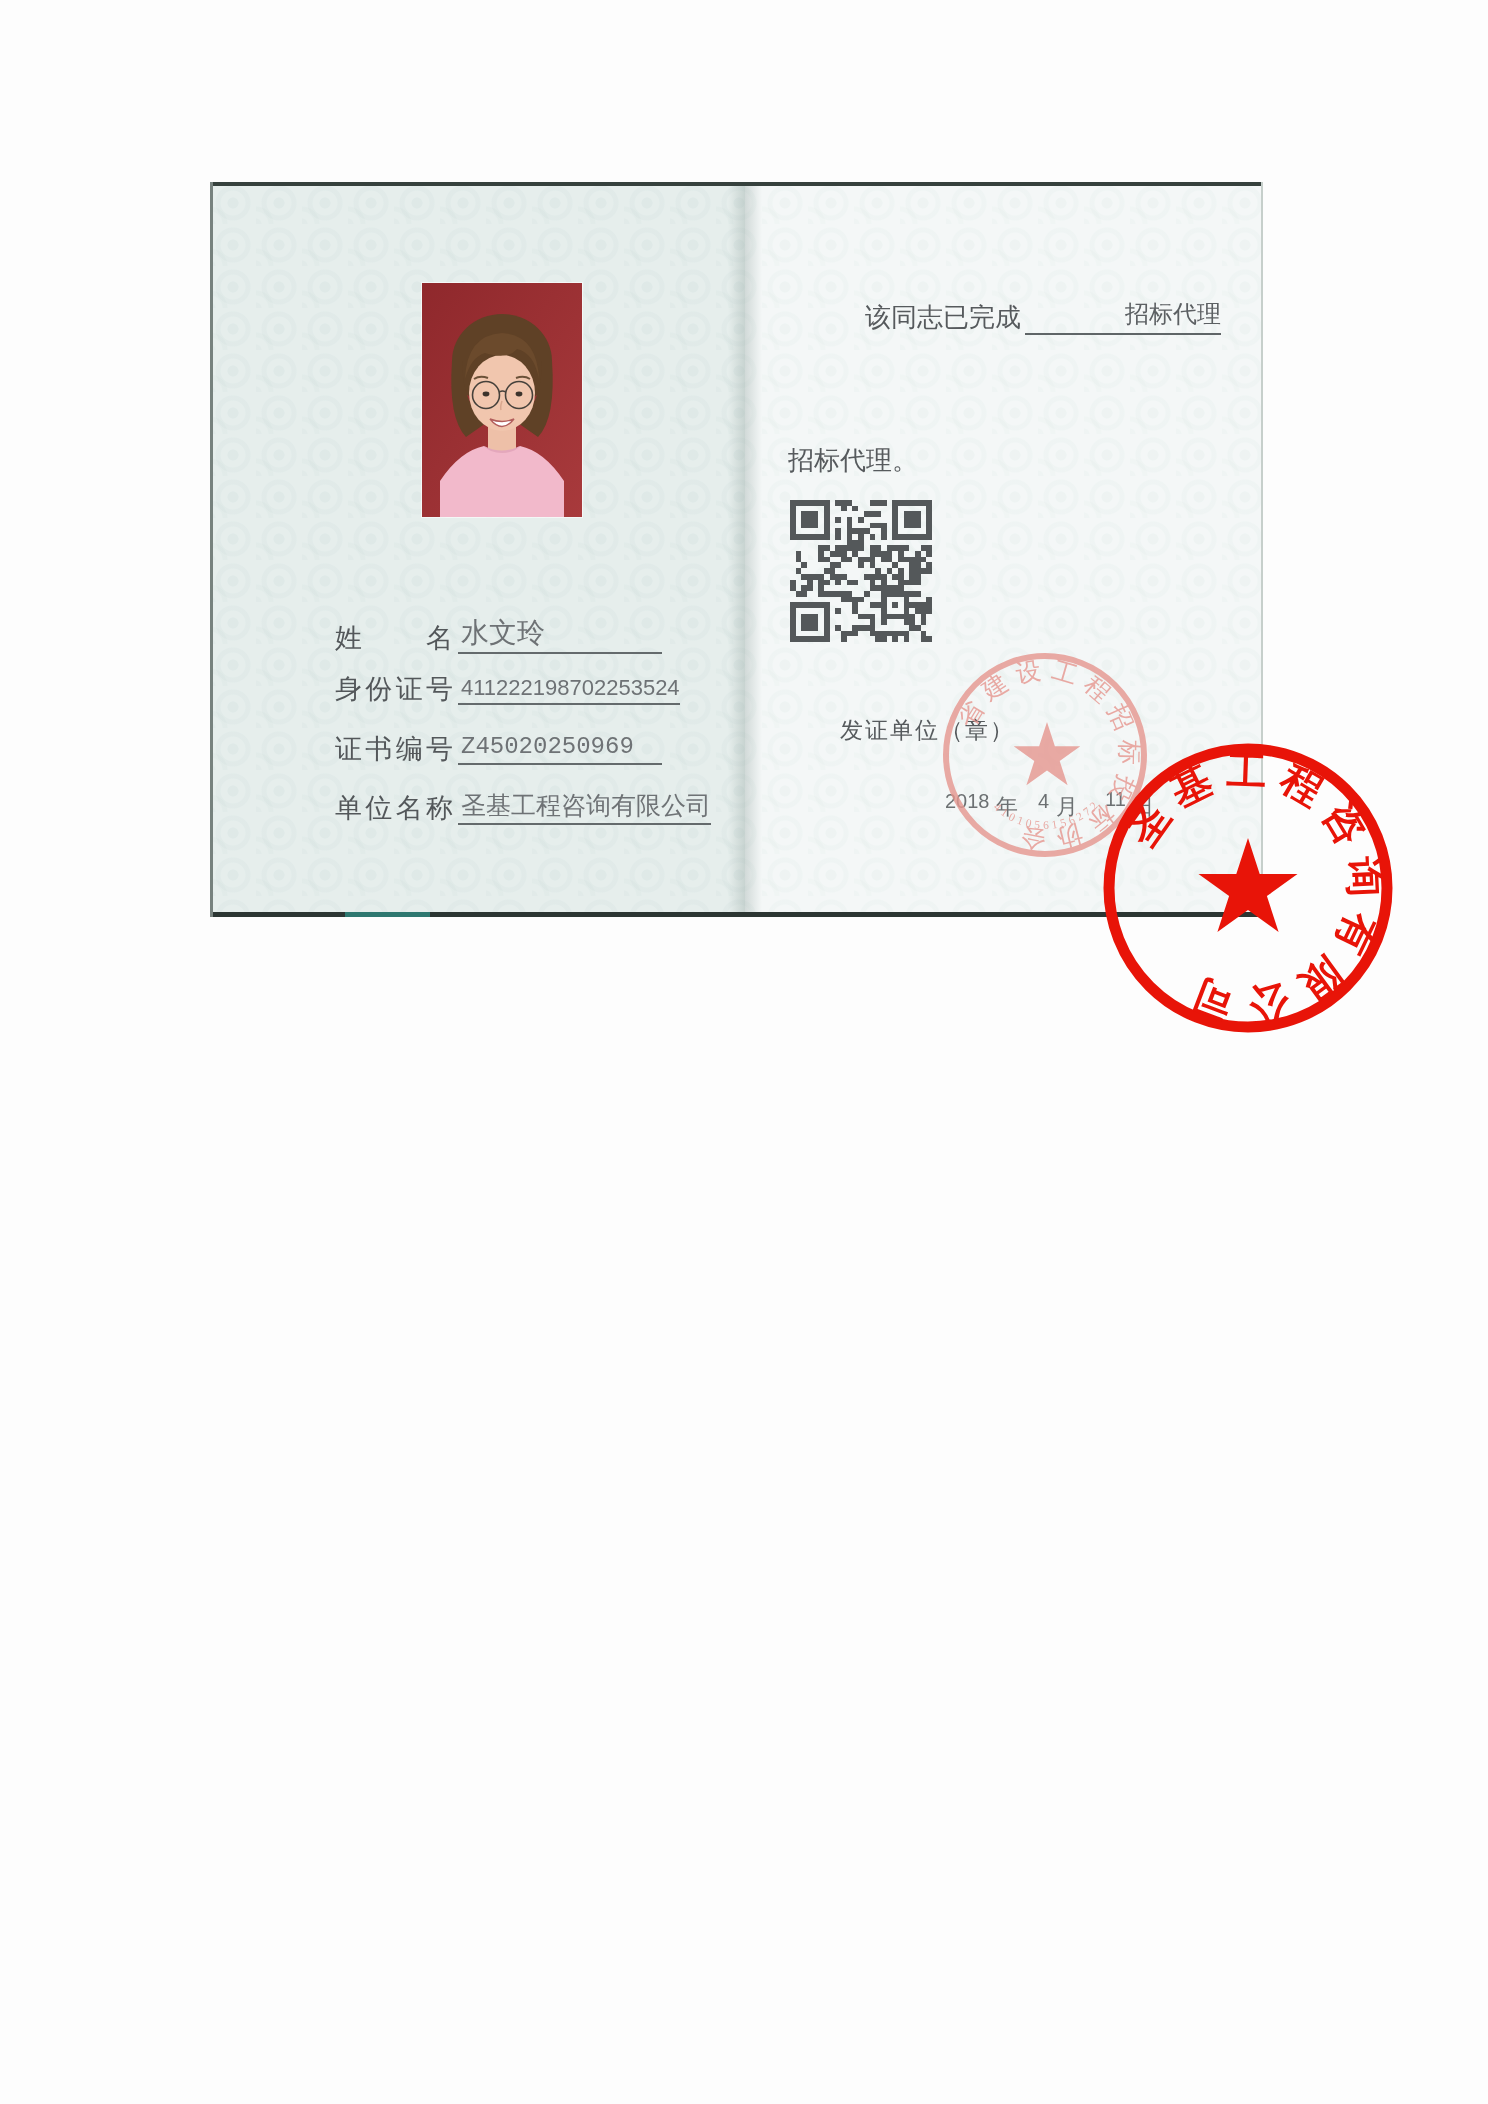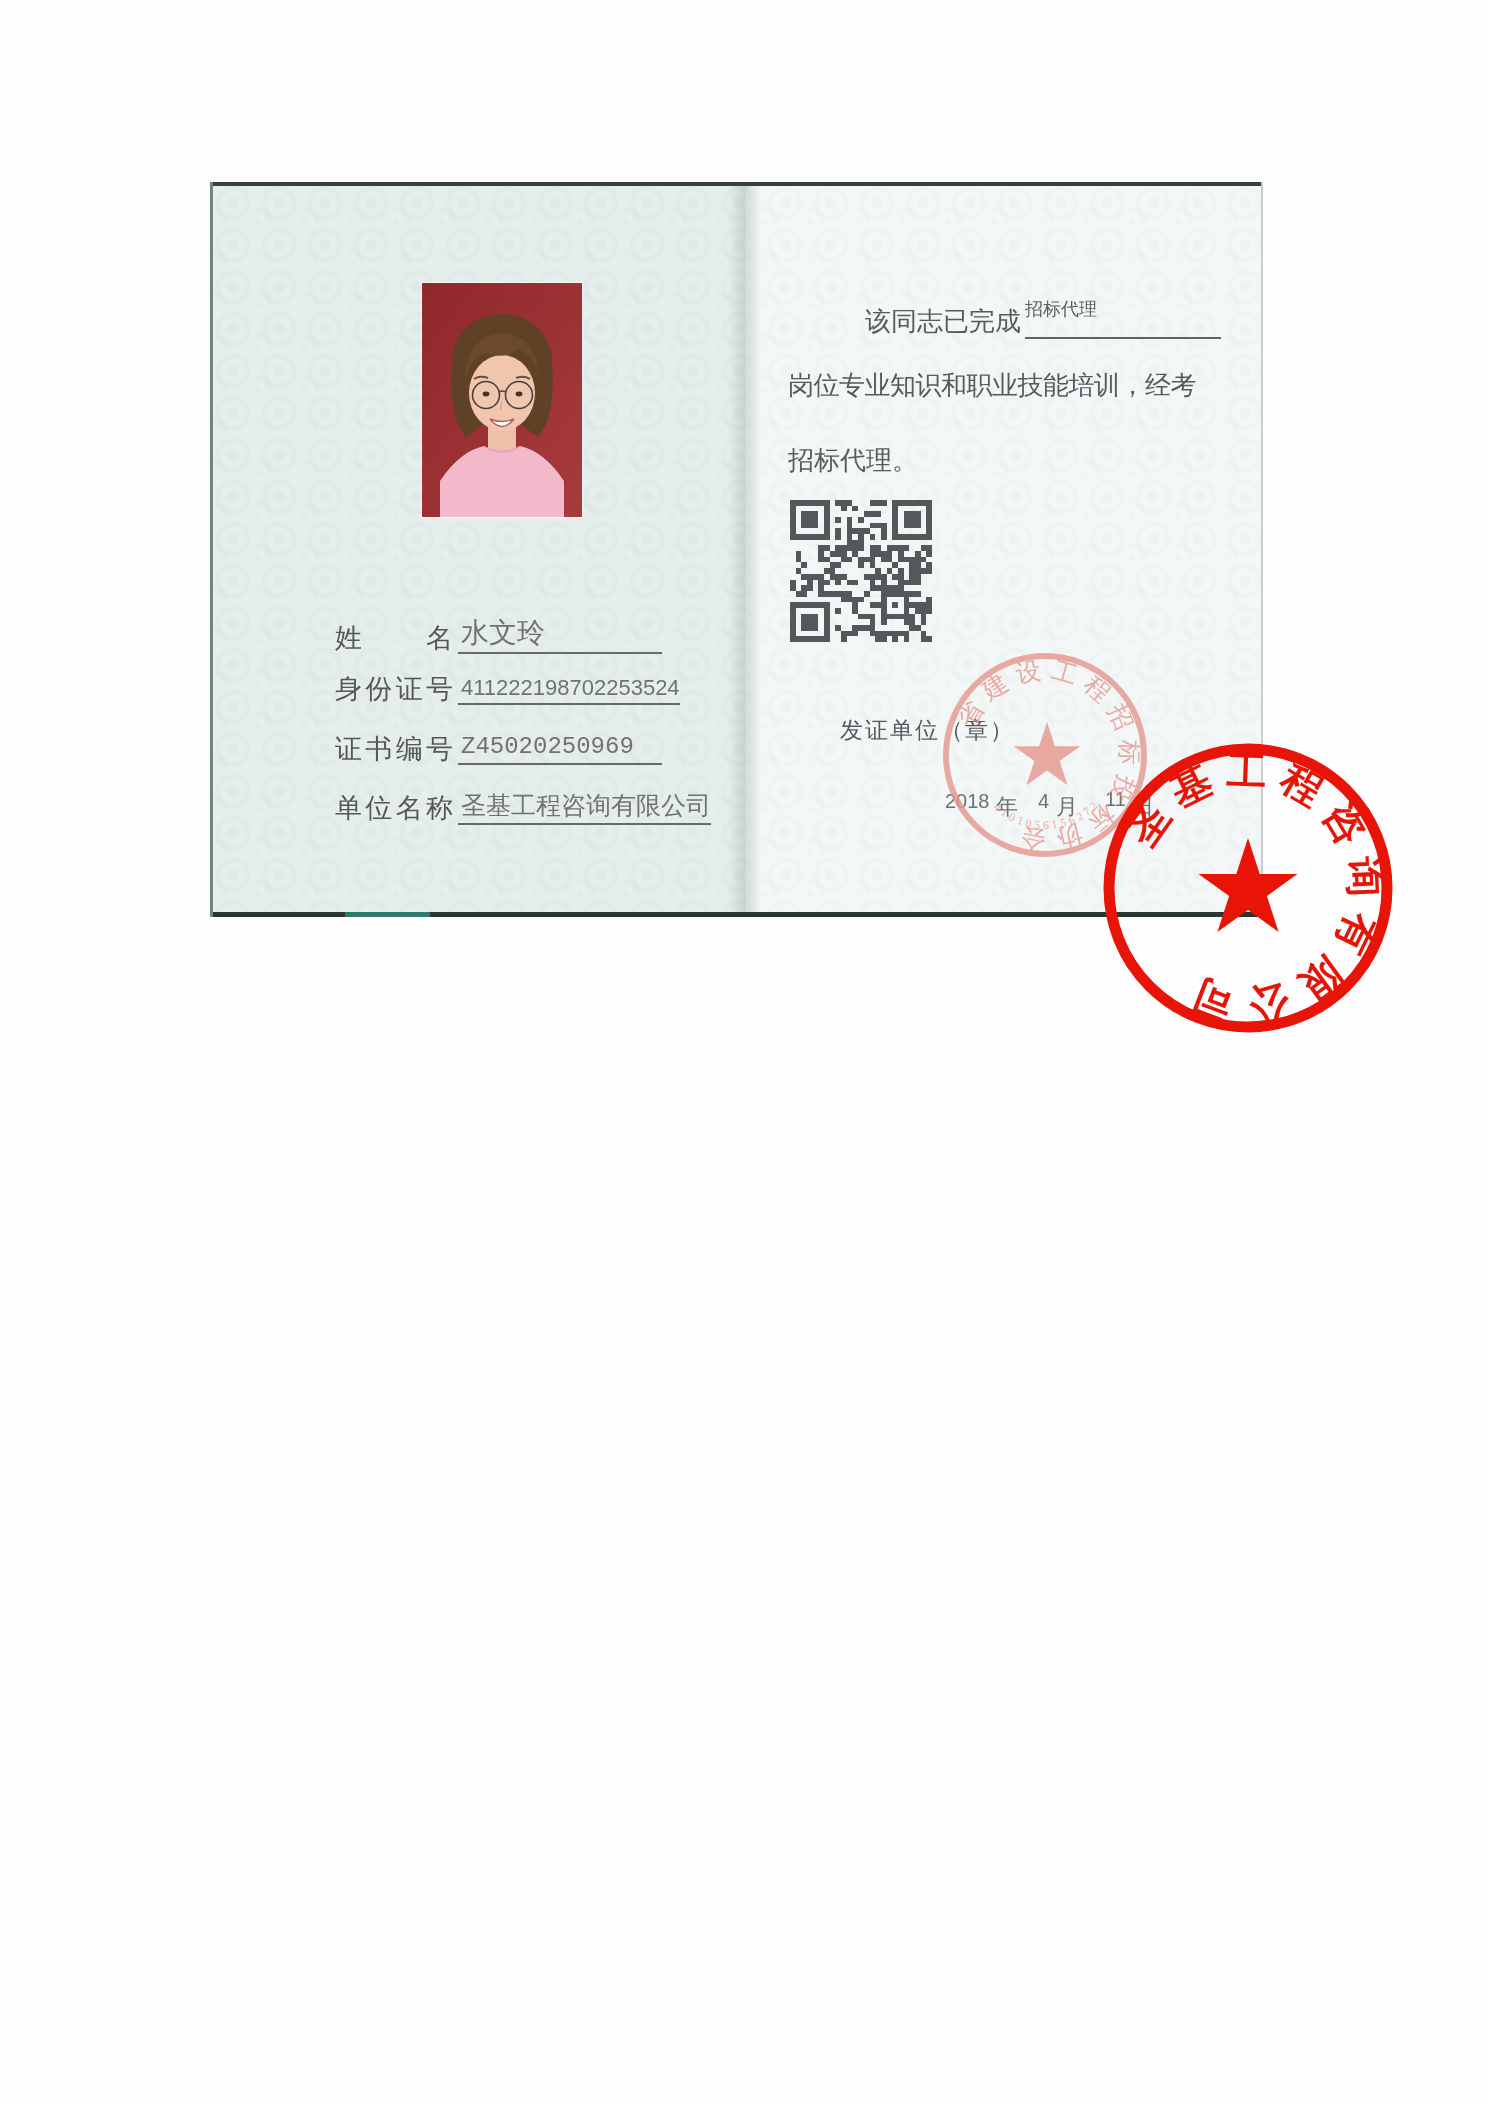--- a/index.html
+++ b/index.html
@@ -24,21 +24,21 @@
   
   .frow{position:absolute;left:125px;width:327px;display:flex;align-items:flex-end;min-height:44px;}
   .flabel{width:118px;display:inline-flex;justify-content:space-between;font-size:27px;color:#53575a;flex:none;margin-right:5px;line-height:1.15;}
   .fline{flex:1;border-bottom:2px solid #646a6c;padding:0 0 3px 3px;color:#6e7275;white-space:nowrap;overflow:visible;line-height:1.1;margin-top:26px;}
   .v1{font-size:28px;} 
   .v2{font-size:22px;font-family:"Liberation Sans","DejaVu Sans",sans-serif;text-align:center;}
   .v3{font-size:24px;font-family:Liberation Mono, monospace;}
   .v4{font-size:25px;}
   
   .line1{position:absolute;left:655px;top:118px;display:flex;align-items:flex-end;font-size:26px;font-family:Liberation Serif, serif;}
-  .blank{width:196px;border-bottom:2px solid #5f6567;text-align:left;font-size:18px;color:#5c6063;padding-bottom:19px;margin-left:4px;line-height:1;}
+  .blank{width:196px;border-bottom:2px solid #5f6567;text-align:right;font-size:24px;color:#5c6063;padding-bottom:7px;margin-left:4px;line-height:1;}
   .line2{position:absolute;left:578px;top:186px;font-size:26px;letter-spacing:-.5px;}
   .line3{position:absolute;left:578px;top:261px;font-size:26px;}
   .qr{position:absolute;left:580px;top:318px;width:142px;height:142px;}
   .issuer{position:absolute;left:630px;top:533px;font-size:23px;letter-spacing:2px;text-align:right;}
   .d{position:absolute;font-size:22px;color:#6c7072;}
   .dnum{font-family:"Liberation Sans","DejaVu Sans",sans-serif;font-size:20px;color:#6c7072;}
   
   .stamp{position:absolute;}
   .stamp1{left:935px;top:645px;width:220px;height:220px;opacity:.8;filter:blur(.4px);}
   .stamp2{left:1098px;top:738px;width:300px;height:300px;}
@@ -124,21 +124,20 @@
           <span>名</span>
           <span>称</span>
         </span>
       <span class="fline v4">圣基工程咨询有限公司</span>
     </div>
 
     <div class="line1">
       <span>该同志已完成</span>
       <span class="blank">招标代理</span>
     </div>
-    <div class="line2">岗位专业知识和职业技能培训，经考</div>
     <div class="line3">招标代理。</div>
 
     <div class="qr" id="qr"><svg viewBox="0 0 25 25" width="142" height="142" shape-rendering="crispEdges">
           <rect x="0" y="0" width="1" height="1" fill="#54585a"></rect>
           <rect x="1" y="0" width="1" height="1" fill="#54585a"></rect>
           <rect x="2" y="0" width="1" height="1" fill="#54585a"></rect>
           <rect x="3" y="0" width="1" height="1" fill="#54585a"></rect>
           <rect x="4" y="0" width="1" height="1" fill="#54585a"></rect>
           <rect x="5" y="0" width="1" height="1" fill="#54585a"></rect>
           <rect x="6" y="0" width="1" height="1" fill="#54585a"></rect>

